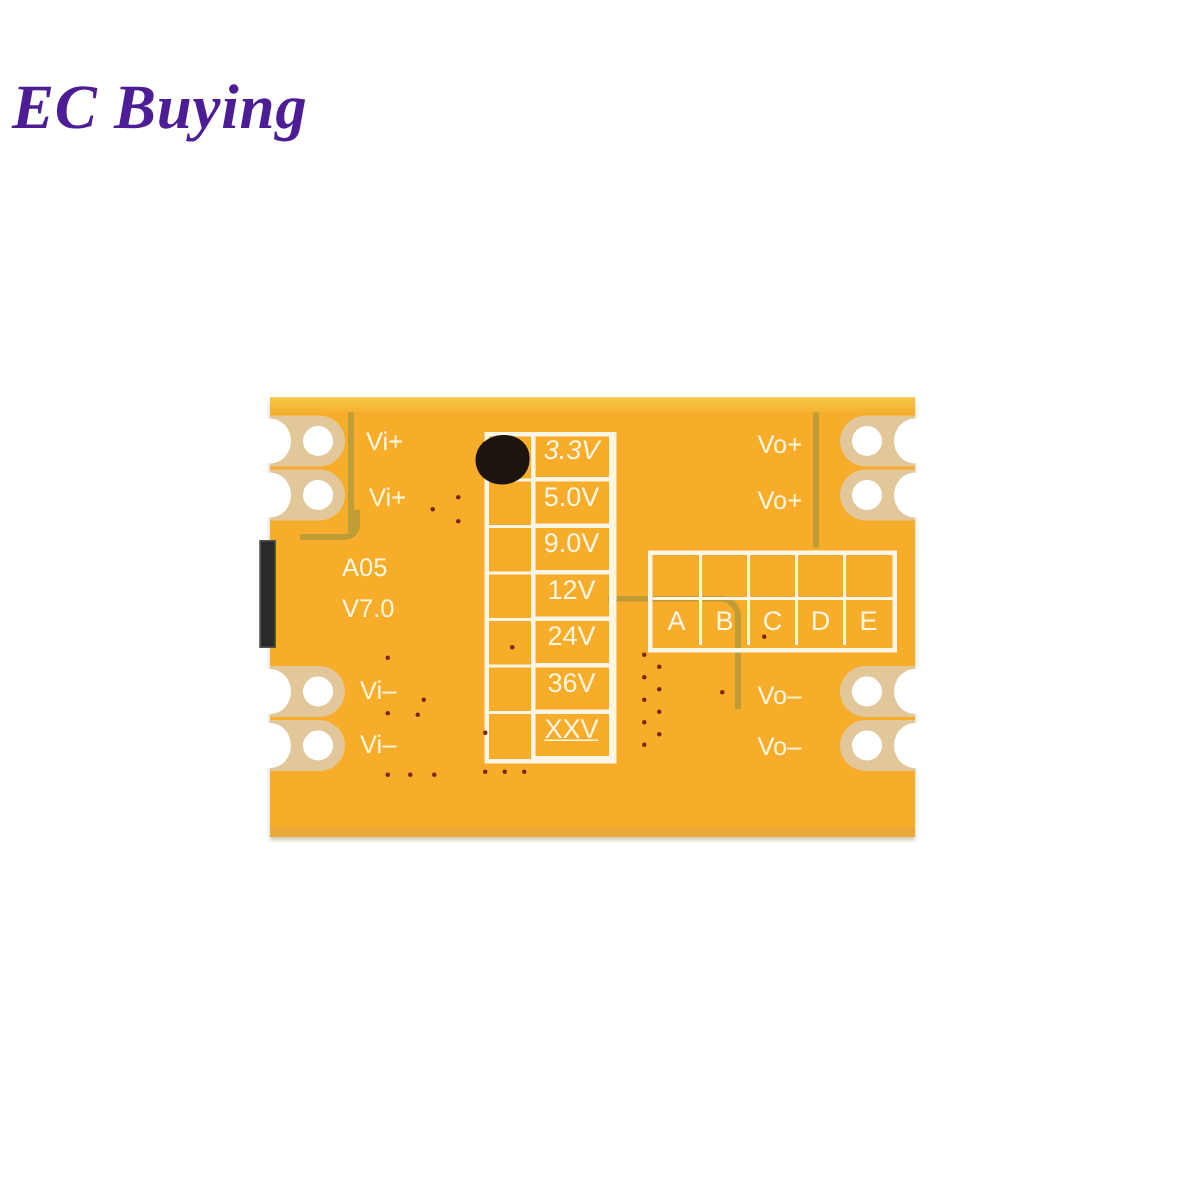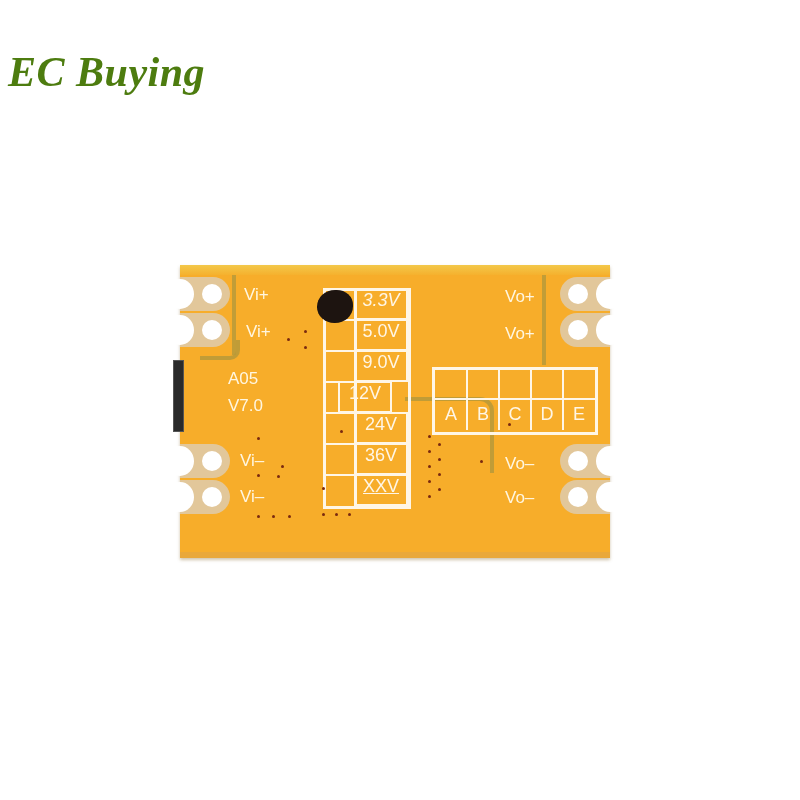--- a/index.html
+++ b/index.html
@@ -1,17 +1,17 @@
 <!DOCTYPE html>
 <html><head>
 <meta charset="utf-8">
 <style>
   html,body{margin:0;padding:0;background:#ffffff;}
   body{width:800px;height:800px;position:relative;overflow:hidden;font-family:"Liberation Sans",sans-serif;}
-  .brand{position:absolute;left:8px;top:48px;font-family:"Liberation Serif",serif;font-style:italic;font-weight:bold;font-size:42px;color:#4d7c0f;letter-spacing:0.5px;}
+  .brand{position:absolute;left:8px;top:48px;font-family:"Liberation Serif",serif;font-style:italic;font-weight:bold;font-size:42px;color:#4c1d95;letter-spacing:0.5px;}
   .board{position:absolute;left:180px;top:265px;width:430px;height:293px;background:#f7ad2a;box-shadow:0 2px 3px rgba(120,90,20,0.35);}
   .edge-top{position:absolute;left:0;top:0;width:430px;height:10px;background:linear-gradient(#f3c84a,#f5b12e);}
   .edge-bot{position:absolute;left:0;bottom:0;width:430px;height:6px;background:#e9a83a;}
   .pad{position:absolute;width:50px;height:34px;background:#e2c79a;border-radius:0 17px 17px 0;}
   .pad.r{border-radius:17px 0 0 17px;}
   .hole{position:absolute;width:20px;height:20px;border-radius:50%;background:#ffffff;top:7px;}
   .notch{position:absolute;width:28px;height:30px;background:#ffffff;border-radius:50%;top:2px;}
   .lbl{position:absolute;color:#fff6e0;font-size:17px;}
   .trace{position:absolute;border:4px solid #b79a3a;opacity:0.85;}
   .grid{position:absolute;border:3px solid #fff6e6;}
@@ -79,21 +79,21 @@
   <div class="lbl" style="left:325px;top:223px;">Vo–</div>
   <div class="lbl" style="left:48px;top:104px;">A05</div>
   <div class="lbl" style="left:48px;top:131px;">V7.0</div>
 
   <div class="grid" style="left:143px;top:23px;width:82px;height:215px;border-width:3px 3px 3px 3px;">
     <div style="position:absolute;left:28px;top:0;width:3px;height:215px;background:#fff6e6;"></div>
   </div>
   <div class="cell" style="left:174px;top:23px;width:54px;height:32px;font-style:italic;">3.3V</div>
   <div class="cell" style="left:174px;top:54px;width:54px;height:32px;">5.0V</div>
   <div class="cell" style="left:174px;top:85px;width:54px;height:32px;text-align:center;">9.0V</div>
-  <div class="cell" style="left:158px;top:116px;width:54px;height:32px;">12V</div>
+  <div class="cell" style="left:174px;top:116px;width:54px;height:32px;">12V</div>
   <div class="cell" style="left:174px;top:147px;width:54px;height:32px;">24V</div>
   <div class="cell" style="left:174px;top:178px;width:54px;height:32px;">36V</div>
   <div class="cell" style="left:174px;top:209px;width:54px;height:32px;text-decoration:underline;">XXV</div>
   <div style="position:absolute;left:146px;top:54px;width:30px;height:2px;background:#fff6e6;"></div>
   <div style="position:absolute;left:146px;top:85px;width:30px;height:2px;background:#fff6e6;"></div>
   <div style="position:absolute;left:146px;top:116px;width:30px;height:2px;background:#fff6e6;"></div>
   <div style="position:absolute;left:146px;top:147px;width:30px;height:2px;background:#fff6e6;"></div>
   <div style="position:absolute;left:146px;top:178px;width:30px;height:2px;background:#fff6e6;"></div>
   <div style="position:absolute;left:146px;top:209px;width:30px;height:2px;background:#fff6e6;"></div>
 

